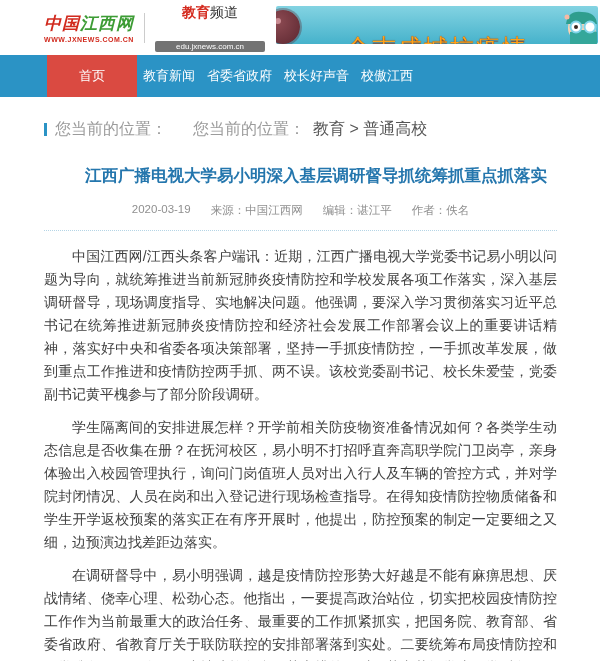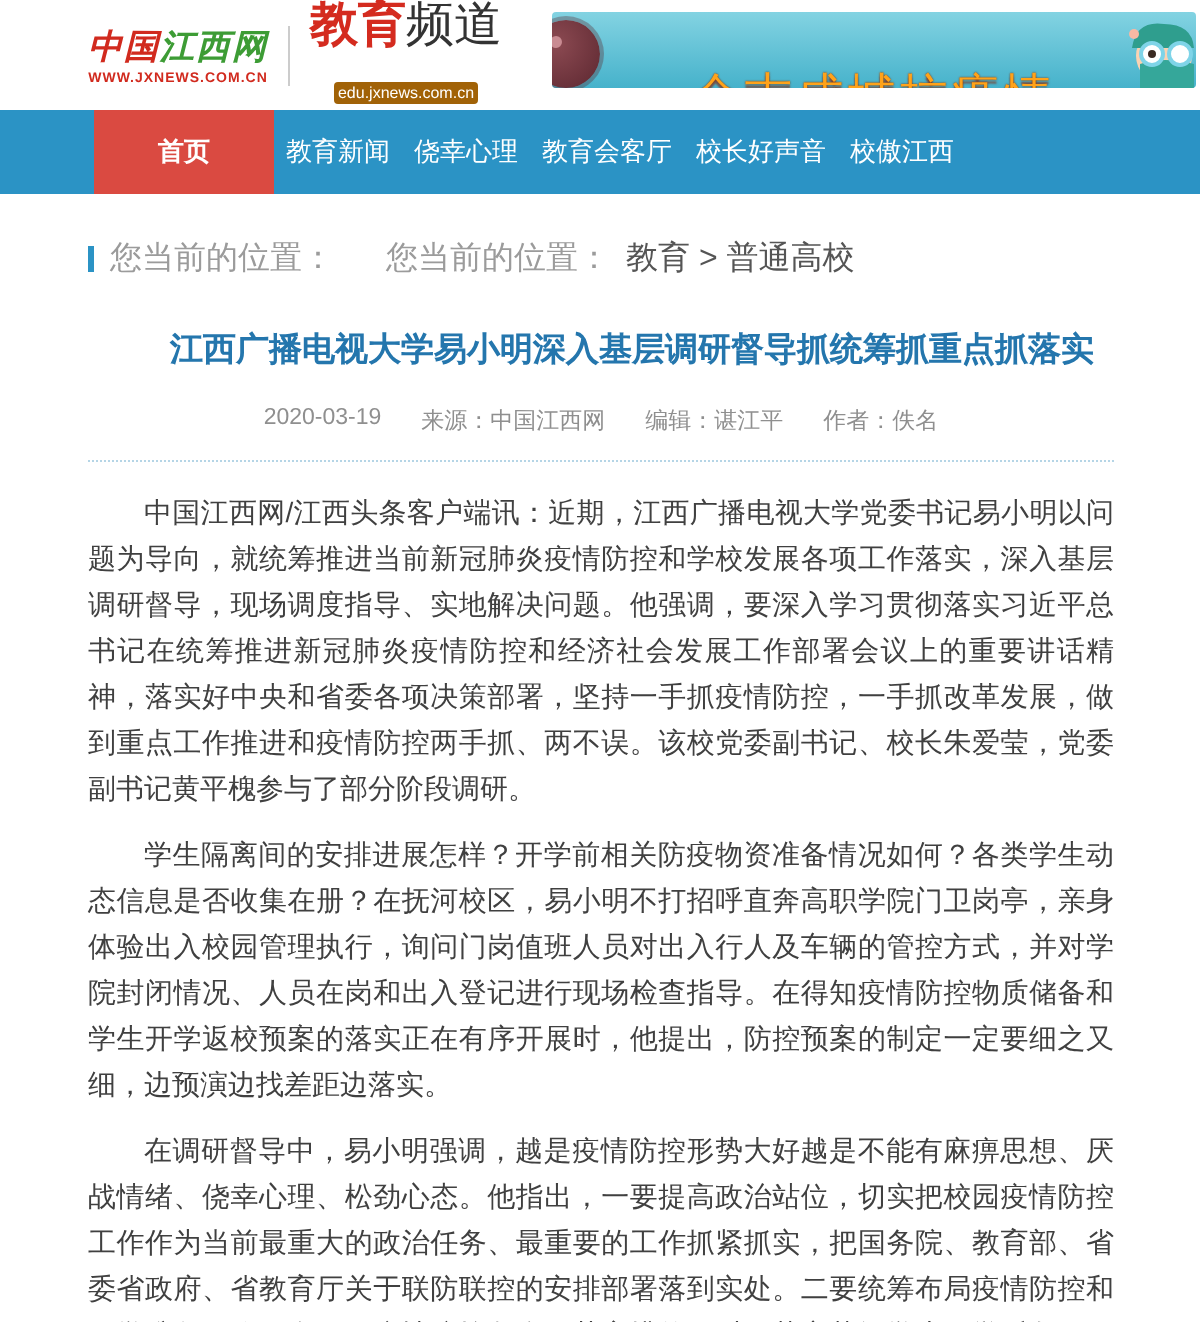--- a/index.html
+++ b/index.html
@@ -9,40 +9,40 @@
   
   .site-header{display:flex;align-items:center;height:55px;padding-left:44px;box-sizing:border-box;background:#fff;}
   .logo-group{display:flex;align-items:center;flex:0 0 auto;}
   .logo-jxnews{display:flex;flex-direction:column;align-items:center;cursor:pointer;}
   .logo-cn{font-size:17px;font-weight:bold;font-style:italic;letter-spacing:1px;white-space:nowrap;}
   .logo-cn .lg-red{color:#d12a1e;font-family:Liberation Mono, monospace;}
   .logo-cn .lg-green{color:#3d9c35;}
   .logo-url{font-size:7px;font-weight:bold;color:#d12a1e;letter-spacing:.5px;margin-top:1px;}
   .logo-divider{width:1px;height:30px;background:#ccc;margin:0 10px;}
   .logo-channel{display:flex;flex-direction:column;align-items:center;cursor:pointer;}
-  .channel-line{font-size:24px;line-height:18px;white-space:nowrap;}
+  .channel-line{font-size:14px;line-height:18px;white-space:nowrap;font-family:Liberation Mono, monospace;}
   .ch-bold{color:#d42b1f;font-weight:bold;}
   .ch-rest{color:#333;}
-  .channel-url{margin-top:19px;background:#a16207;color:#fff;font-size:8px;padding:1px 2px;border-radius:2px;white-space:nowrap;}
+  .channel-url{margin-top:19px;background:#737373;color:#fff;font-size:8px;padding:1px 21px;border-radius:2px;white-space:nowrap;}
 
   
   .banner{position:absolute;right:2px;top:6px;width:322px;height:38px;border-radius:2px;
     background:linear-gradient(#83d3e2,#46b2cb);display:flex;align-items:center;justify-content:center;
     overflow:hidden;cursor:pointer;}
   .banner-text{position:relative;z-index:2;font-size:24px;font-weight:normal;letter-spacing:2px;color:#ffa31a;
     text-shadow:0 2px 1px rgba(140,30,0,.65),0 0 1px #7c2d00;white-space:nowrap;margin-top:45px;}
   .virus-icon{position:absolute;left:-10px;top:4px;width:34px;height:34px;border-radius:50%;z-index:1;
     background:radial-gradient(circle at 35% 35%,#8c4a52,#5c2730);box-shadow:0 0 0 2px rgba(90,40,45,.35);}
   .virus-icon:before{content:"";position:absolute;left:9px;top:8px;width:6px;height:6px;border-radius:50%;background:#c98b92;}
   .nurse-icon{position:absolute;right:0;top:2px;z-index:2;line-height:0;}
 
   
   .main-nav{height:42px;background:#2b93c5;display:flex;align-items:stretch;padding-left:47px;overflow:hidden;white-space:nowrap;}
   .nav-item{display:flex;align-items:center;color:#fff;font-size:13px;padding:0 6px;cursor:pointer;flex:0 0 auto;}
-  .nav-item.active{background:#da4a41;padding:16px 32px;font-weight:bold;}
+  .nav-item.active{background:#da4a41;padding:16px 32px;}
 
   
   .breadcrumb{display:flex;align-items:center;margin:22px 0 0 44px;font-size:16px;color:#9b9b9b;}
   .bc-bar{display:inline-block;width:3px;height:13px;background:#2b93c5;margin-right:8px;}
   .bc-label{margin-right:26px;}
   .bc-label2{margin-right:8px;}
   .bc-path{color:#555;cursor:pointer;}
 
   
   .article{margin:0 43px 0 44px;}
@@ -88,24 +88,21 @@
   </header>
 
   <nav class="main-nav">
       <div class="nav-item active">
         <span>首页</span>
       </div>
       <div class="nav-item">
         <span>教育新闻</span>
       </div>
       <div class="nav-item">
-        <span>侥幸心理</span>
-      </div>
-      <div class="nav-item">
-        <span>教育会客厅</span>
+        <span>省委省政府</span>
       </div>
       <div class="nav-item">
         <span>校长好声音</span>
       </div>
       <div class="nav-item">
         <span>校傲江西</span>
       </div>
     </nav>
 
   <div class="breadcrumb">

